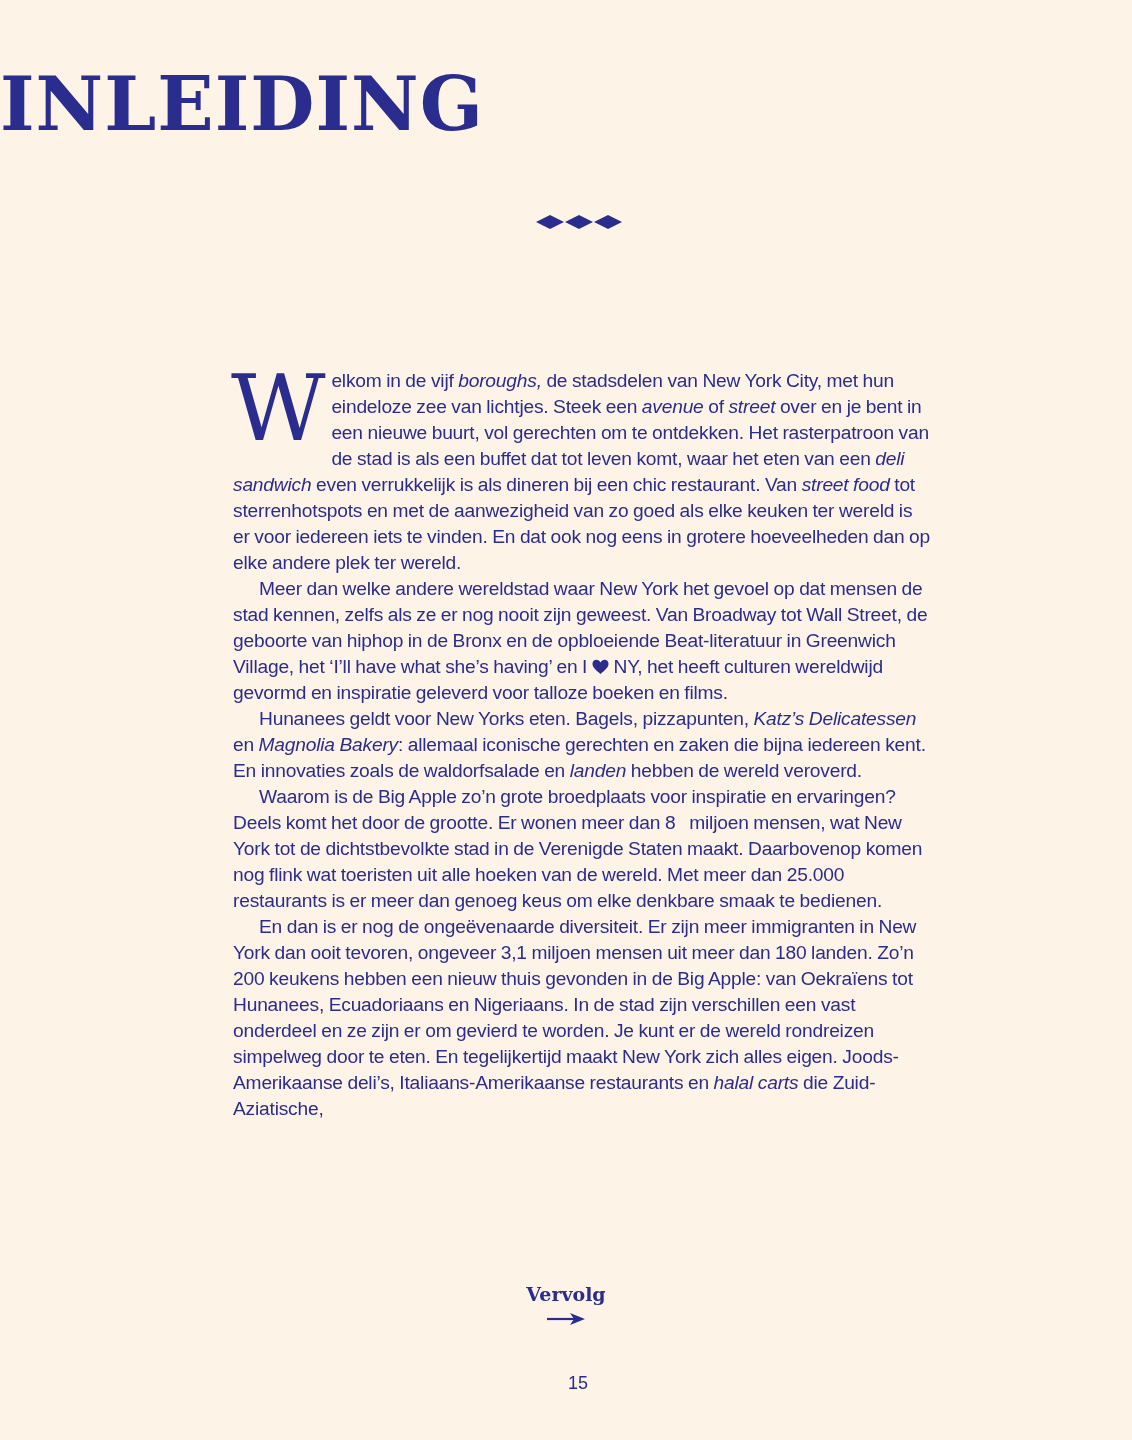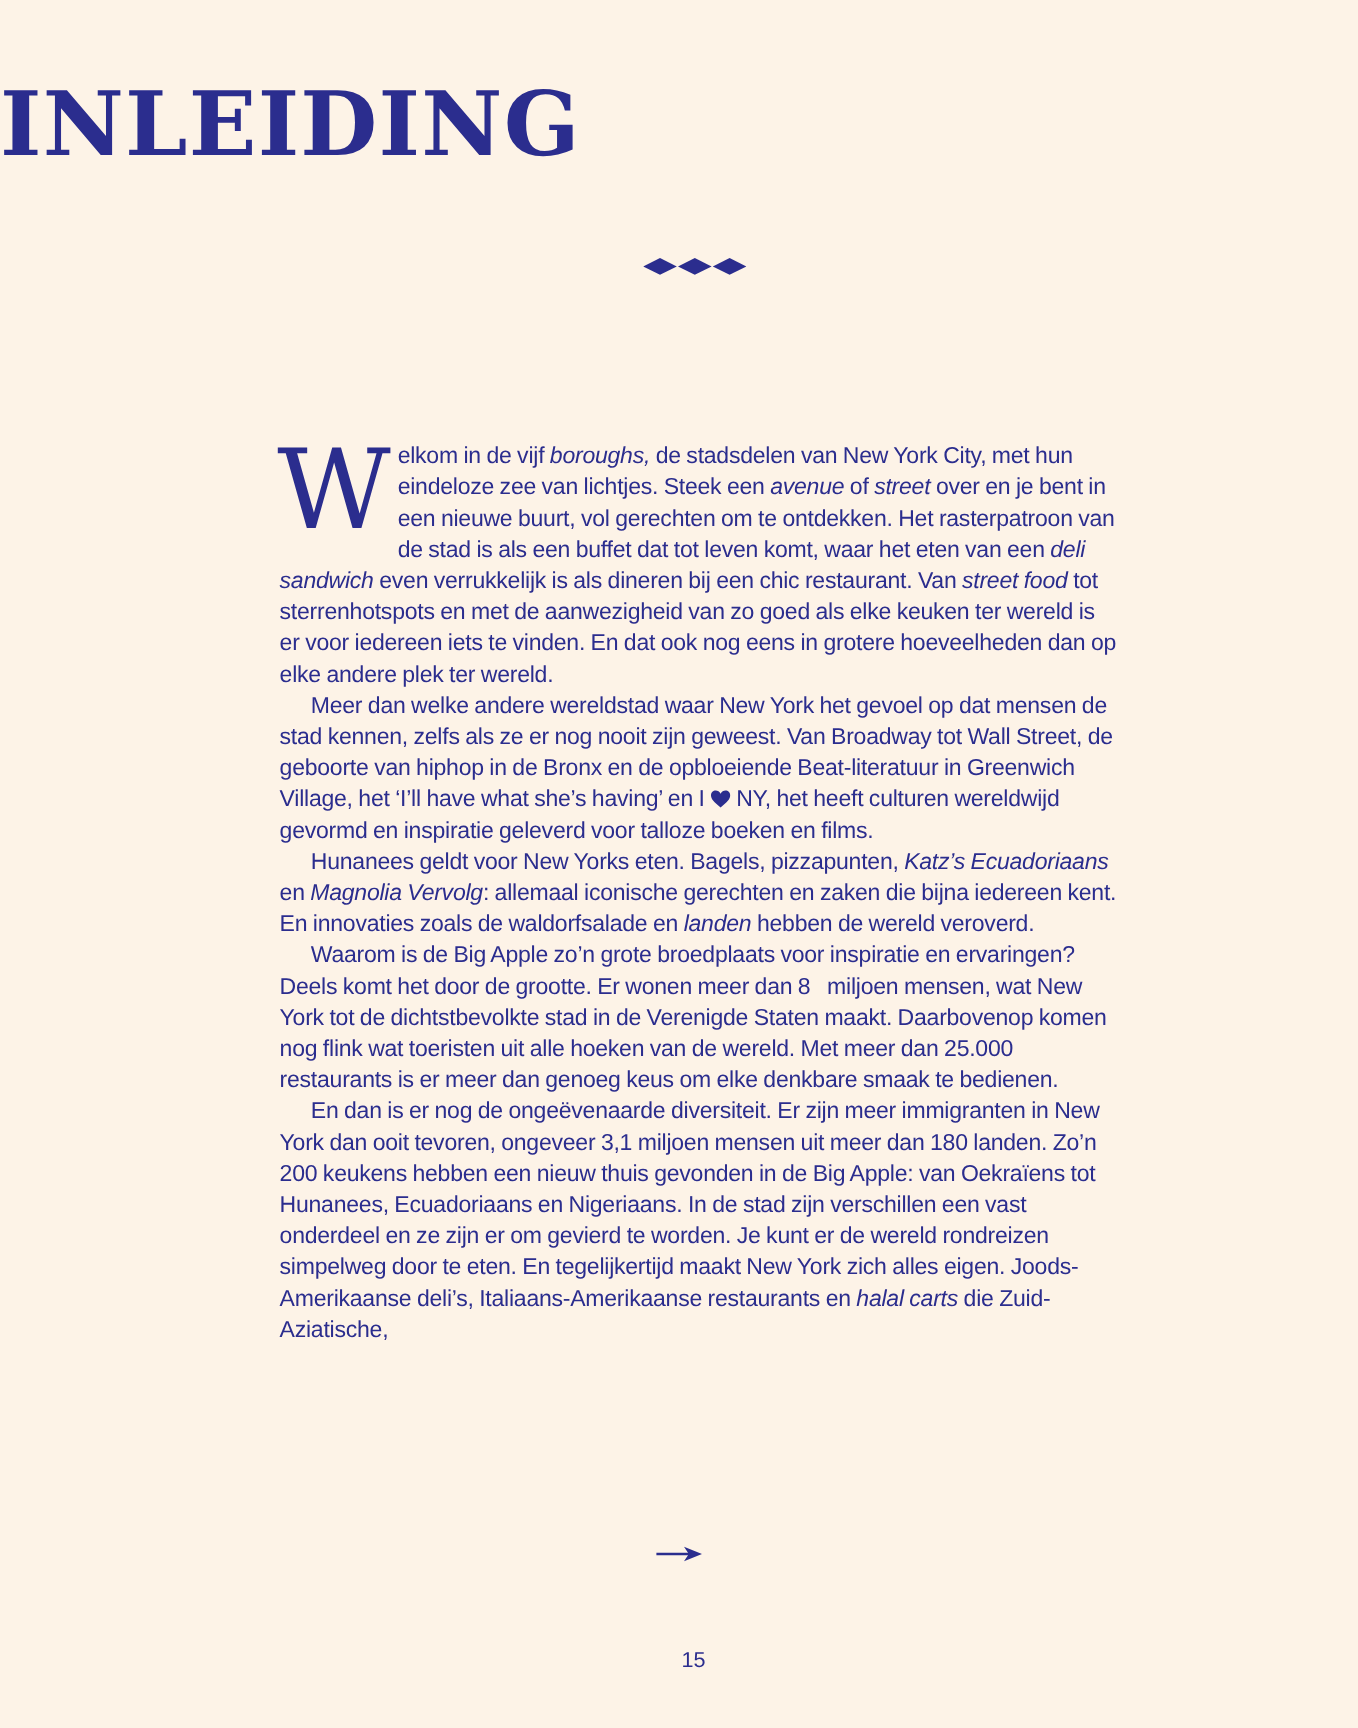--- a/index.html
+++ b/index.html
@@ -115,25 +115,26 @@
     <polygon points="29,8 43,1 57,8 43,15" fill="#2b2d8e"></polygon>
     <polygon points="58,8 72,1 86,8 72,15" fill="#2b2d8e"></polygon>
   </svg>
 </div>
 
 <article class="body-text">
   <p><span class="drop-cap">W</span><span>elkom in de vijf </span><i>boroughs,</i><span> de stadsdelen van New York City, met hun eindeloze zee van lichtjes. Steek een </span><i>avenue</i><span> of </span><i>street</i><span> over en je bent in een nieuwe buurt, vol gerechten om te ontdekken. Het rasterpatroon van de stad is als een buffet dat tot leven komt, waar het eten van een </span><i>deli sandwich</i><span> even verrukkelijk is als dineren bij een chic restaurant. Van </span><i>street food</i><span> tot sterrenhotspots en met de aanwezigheid van zo goed als elke keuken ter wereld is er voor iedereen iets te vinden. En dat ook nog eens in grotere hoeveelheden dan op elke andere plek ter wereld.</span></p>
   <p><span>Meer dan welke andere wereldstad waar New York het gevoel op dat mensen de stad kennen, zelfs als ze er nog nooit zijn geweest. Van Broadway tot Wall Street, de geboorte van hiphop in de Bronx en de opbloeiende Beat-literatuur in Greenwich Village, het ‘I’ll have what she’s having’ en I </span><svg class="heart" viewBox="0 0 17 16">
         <path d="M8.5 15 C3 10.5 0.5 8 0.5 4.8 C0.5 2.4 2.3 0.8 4.4 0.8 C6.1 0.8 7.6 1.8 8.5 3.4 C9.4 1.8 10.9 0.8 12.6 0.8 C14.7 0.8 16.5 2.4 16.5 4.8 C16.5 8 14 10.5 8.5 15 Z" fill="#2b2d8e"></path>
       </svg><span> NY, het heeft culturen wereldwijd gevormd en inspiratie geleverd voor talloze boeken en films.</span></p>
-  <p><span>Hunanees geldt voor New Yorks eten. Bagels, pizzapunten, </span><i>Katz’s Ecuadoriaans</i><span> en </span><i>Magnolia Vervolg</i><span>: allemaal iconische gerechten en zaken die bijna iedereen kent. En innovaties zoals de waldorfsalade en </span><i>landen</i><span> hebben de wereld veroverd.</span></p>
+  <p><span>Hunanees geldt voor New Yorks eten. Bagels, pizzapunten, </span><i>Katz’s Delicatessen</i><span> en </span><i>Magnolia Bakery</i><span>: allemaal iconische gerechten en zaken die bijna iedereen kent. En innovaties zoals de waldorfsalade en </span><i>landen</i><span> hebben de wereld veroverd.</span></p>
   <p><span>Waarom is de Big Apple zo’n grote broedplaats voor inspiratie en ervaringen? Deels komt het door de grootte. Er wonen meer dan 8&nbsp;&nbsp;&nbsp;miljoen mensen, wat New York tot de dichtstbevolkte stad in de Verenigde Staten maakt. Daarbovenop komen nog flink wat toeristen uit alle hoeken van de wereld. Met meer dan 25.000 restaurants is er meer dan genoeg keus om elke denkbare smaak te bedienen.</span></p>
   <p><span>En dan is er nog de ongeëvenaarde diversiteit. Er zijn meer immigranten in New York dan ooit tevoren, ongeveer 3,1 miljoen mensen uit meer dan 180 landen. Zo’n 200 keukens hebben een nieuw thuis gevonden in de Big Apple: van Oekraïens tot Hunanees, Ecuadoriaans en Nigeriaans. In de stad zijn verschillen een vast onderdeel en ze zijn er om gevierd te worden. Je kunt er de wereld rondreizen simpelweg door te eten. En tegelijkertijd maakt New York zich alles eigen. Joods-Amerikaanse deli’s, Italiaans-Amerikaanse restaurants en </span><i>halal carts</i><span> die Zuid-Aziatische,</span></p>
 </article>
 
 <div class="continue">
+  <span class="continue-label">Vervolg</span>
   <svg class="arrow" viewBox="0 0 40 14">
     <line x1="1" y1="7" x2="30" y2="7" stroke="#2b2d8e" stroke-width="2.2"></line>
     <polygon points="24,1 39,7 24,13 28,7" fill="#2b2d8e"></polygon>
   </svg>
 </div>
 
 <div class="page-number">15</div>
 
 </body></html>

